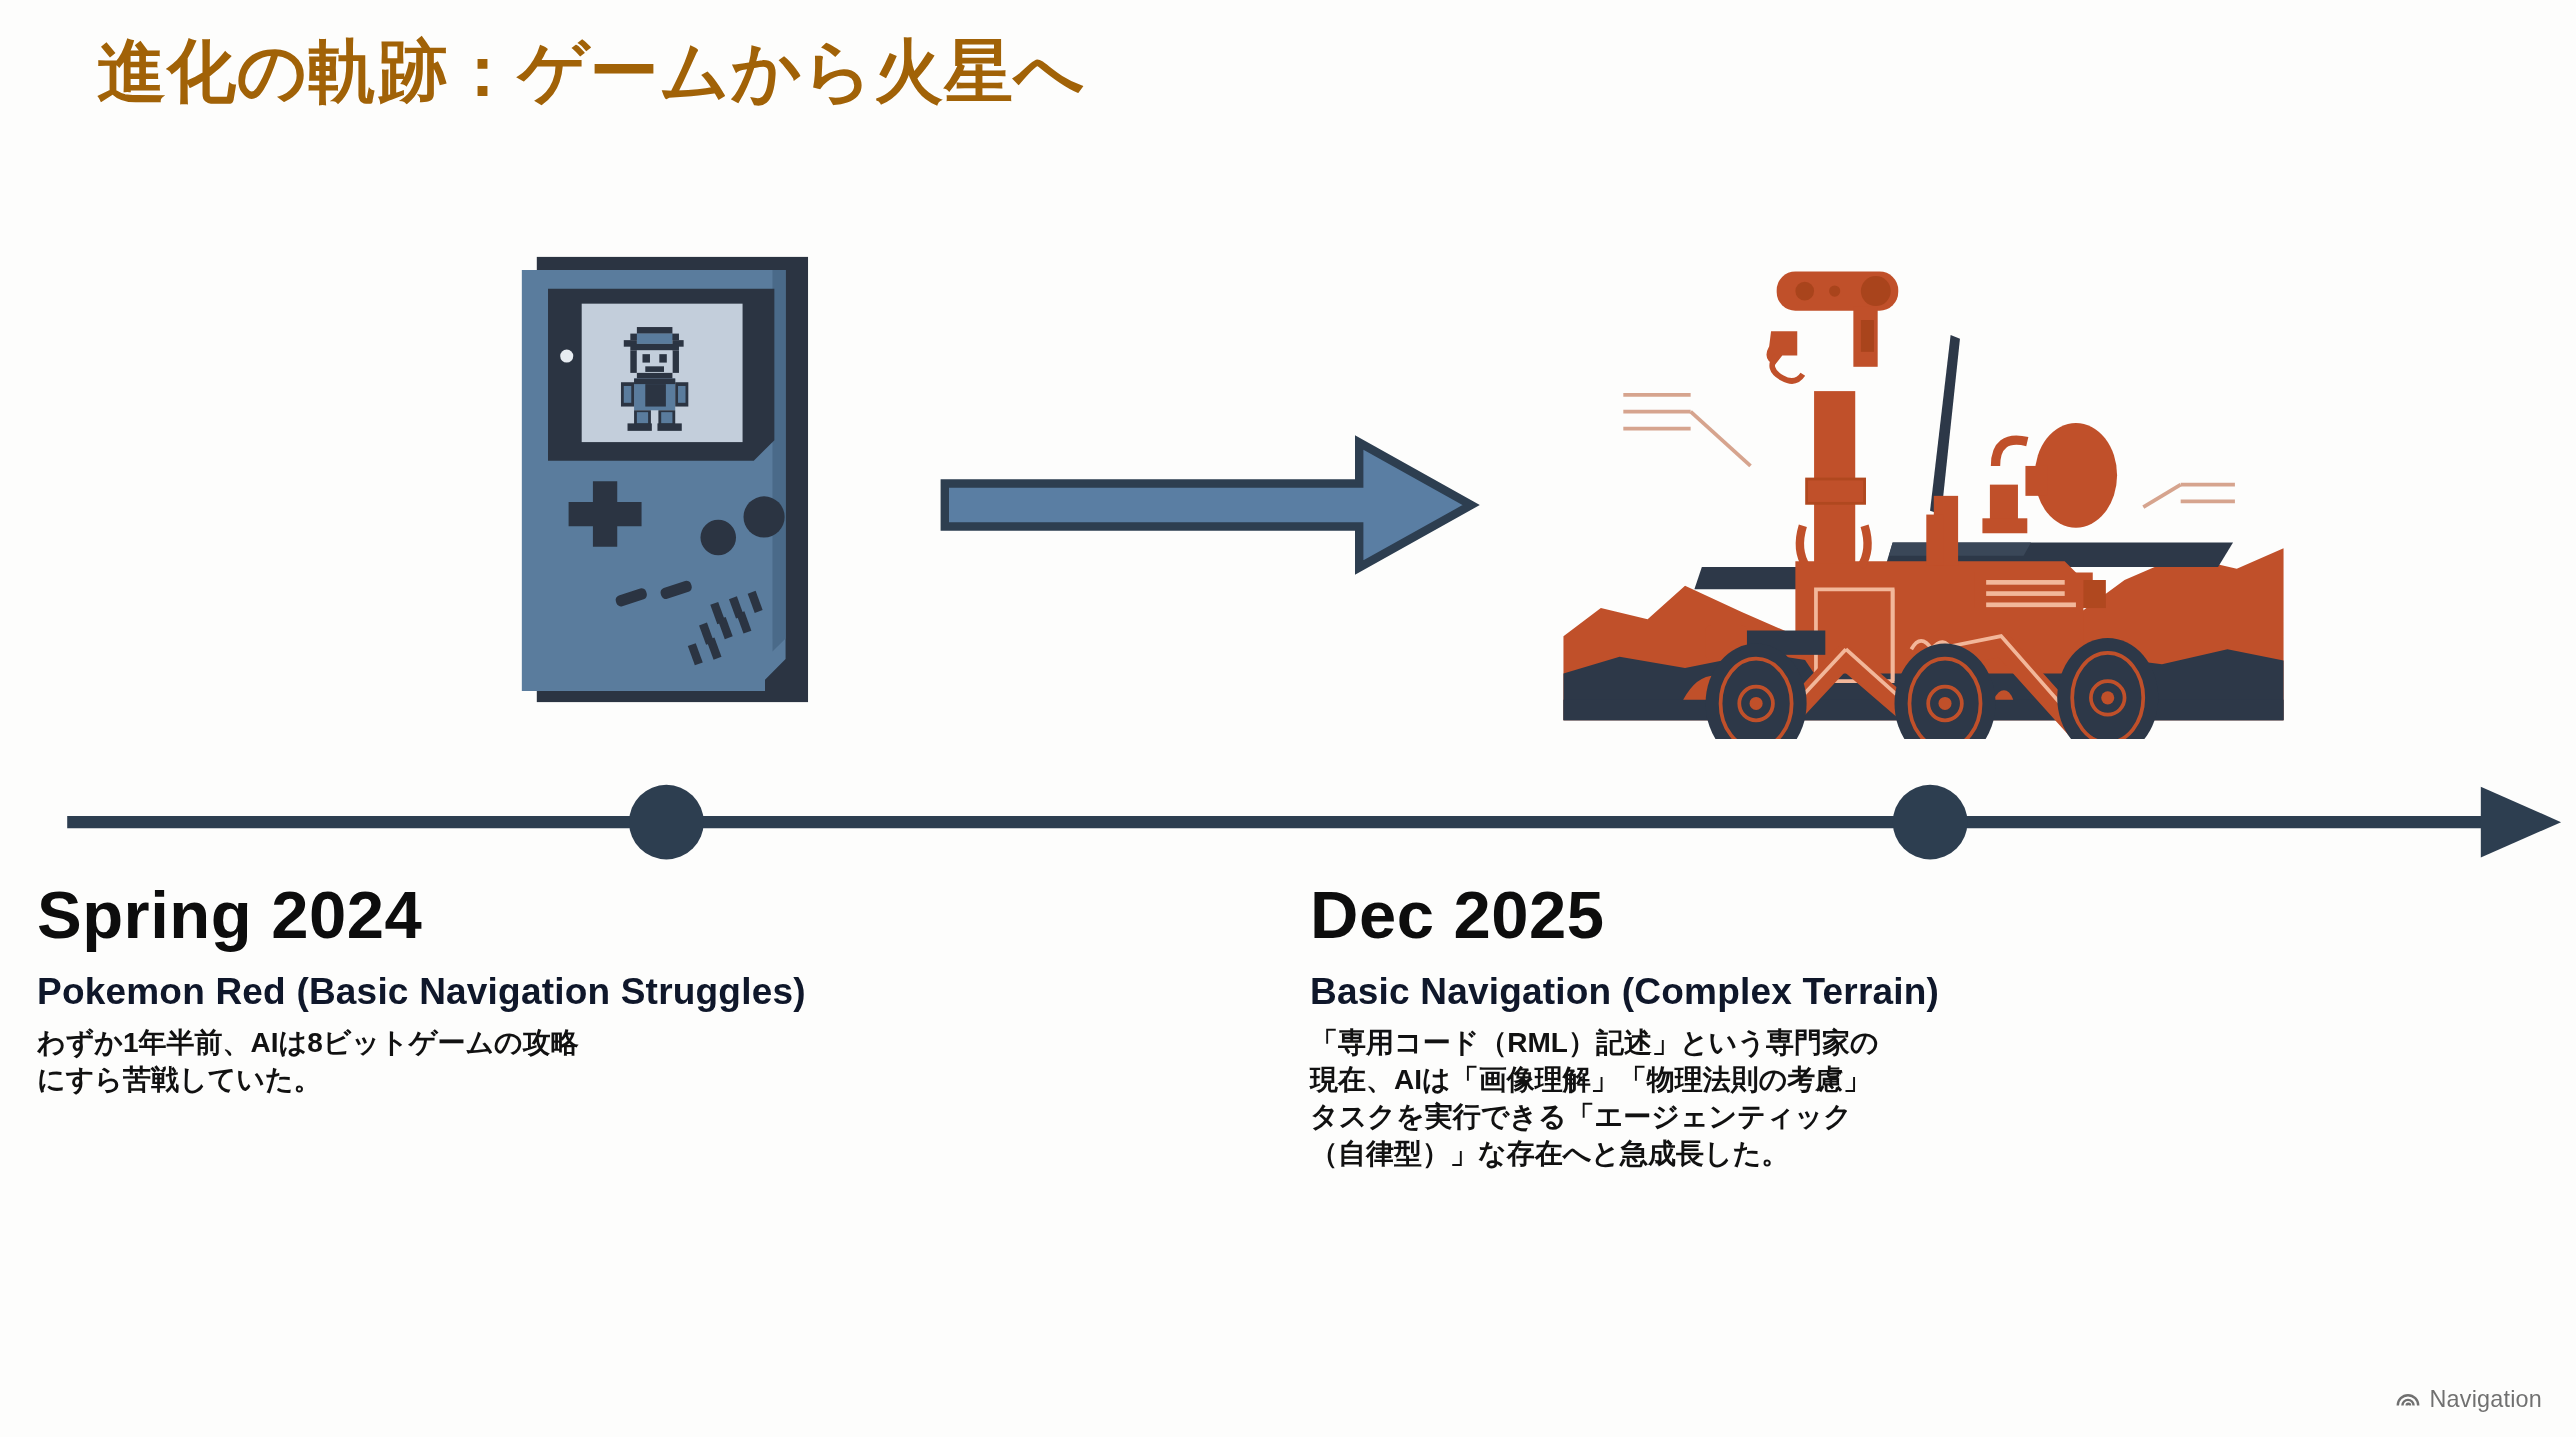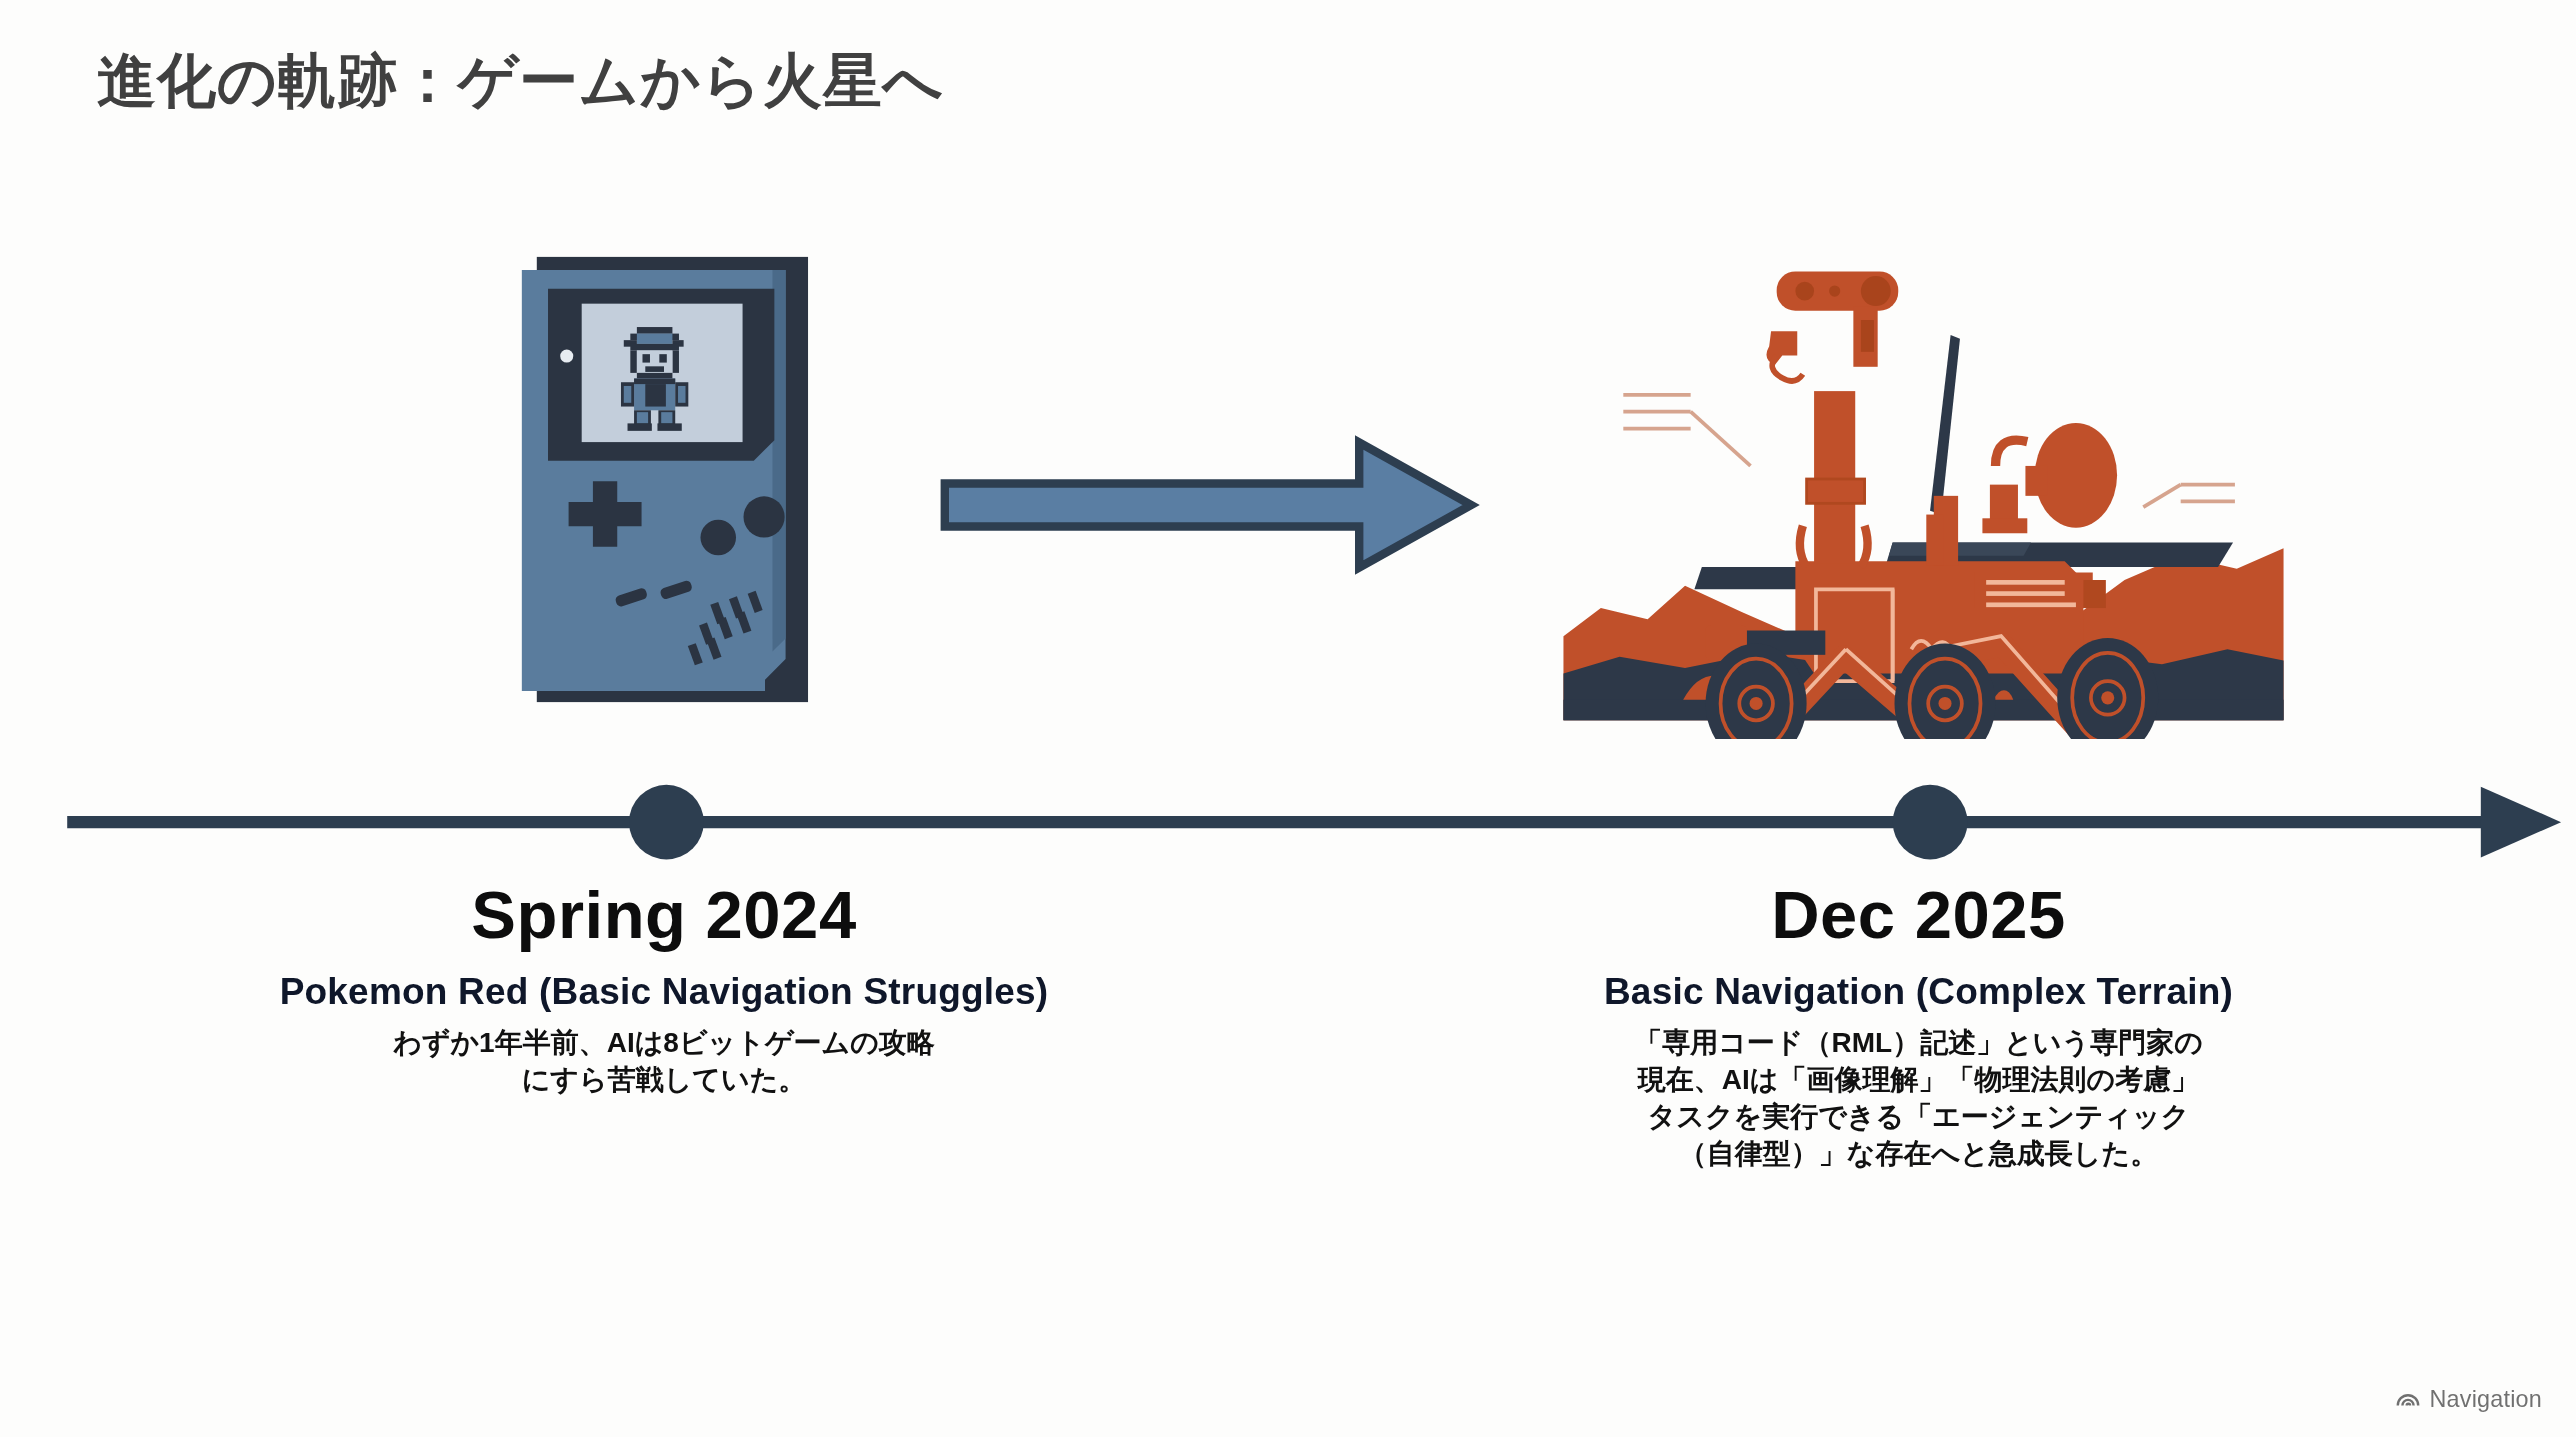--- a/index.html
+++ b/index.html
@@ -13,24 +13,24 @@
     position: relative;
     overflow: hidden;
     font-family: "Liberation Sans", "DejaVu Sans", sans-serif;
     background: #fdfdfc;
   }
 
   
   #slide-title {
     position: absolute;
     left: 97px;
-    top: 42px;
-    font-size: 59px;
+    top: 26px;
+    font-size: 69px;
     font-weight: 700;
-    color: #404040;
+    color: #a16207;
     letter-spacing: 0.9px;
     white-space: nowrap;
   }
 
   
   #gameboy-illustration {
     position: absolute;
     left: 505px;
     top: 236px;
     width: 318px;
@@ -56,21 +56,20 @@
     position: absolute;
     left: 0px;
     top: 768px;
     width: 2576px;
     height: 112px;
   }
 
   
   .milestone {
     position: absolute;
-    text-align: center;
   }
   #milestone-left  { left: 37px;   top: 880px; width: 1254px; }
   #milestone-right { left: 1310px; top: 880px; width: 1217px; }
 
   .milestone-date {
     font-size: 67px;
     font-weight: 700;
     color: #0d0d0d;
     line-height: 1.05;
     letter-spacing: 0.5px;

